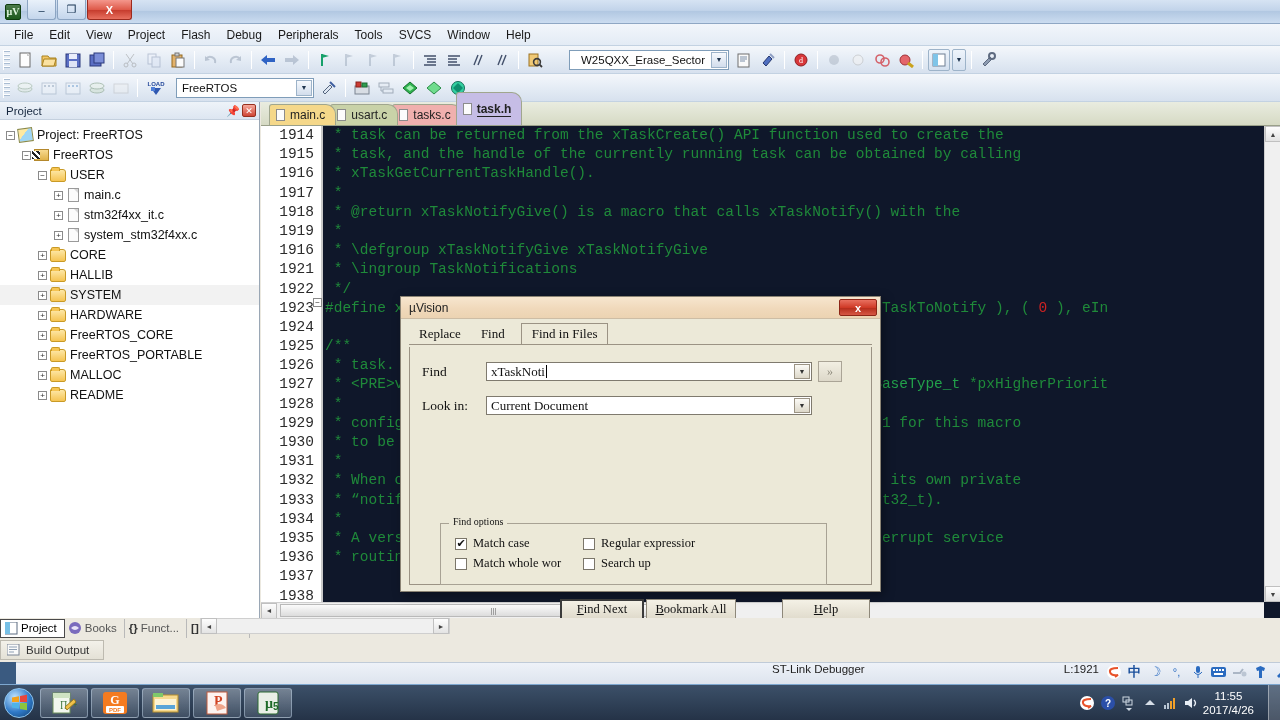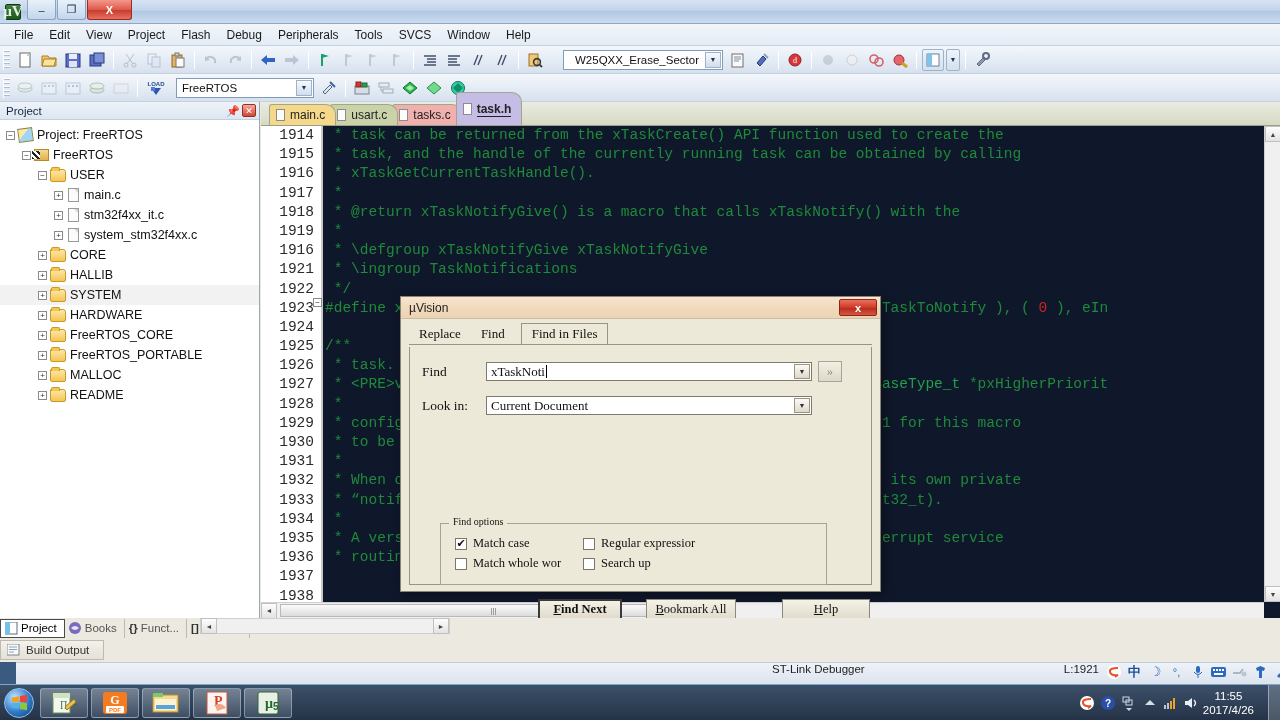--- a/index.html
+++ b/index.html
@@ -17,21 +17,21 @@
   .titlebar {
     position: absolute; left:0; top:0; width:1280px; height:24px;
     background: linear-gradient(to bottom, #d6e3f3 0%, #c2d4ea 45%, #b2c8e2 50%, #cbdcf0 100%);
     border-bottom: 1px solid #8fa7c4;
     display:flex; align-items:center;
   }
   .title-icon {
     width:16px; height:16px; margin:0 5px 0 5px;
     background: linear-gradient(to bottom,#4a7a4a,#1d5a1d);
     border:1px solid #0e3c0e; border-radius:2px;
-    color:#dff5df; font-size:15px; font-weight:bold;
+    color:#dff5df; font-size:10px; font-weight:bold;
     display:flex; align-items:center; justify-content:center;
     font-family:"Liberation Serif", serif;
   }
   .title-text {
     flex:1; font-size:11.5px; color:#16283f; white-space:nowrap; overflow:hidden;
     letter-spacing:0px;
   }
   .wbtns { display:flex; height:100%; align-items:flex-start; }
   .wbtn {
     width:29px; height:20px; margin-left:1px;
@@ -468,21 +468,21 @@
         </svg>
     </div>
     <div class="sep"></div>
     <div class="tb">
       <svg width="16" height="16">
           <rect x="2" y="2" width="9" height="12" fill="#f0c976" stroke="#9b7322"></rect>
           <circle cx="10" cy="10" r="3.4" fill="none" stroke="#3a3a3a" stroke-width="1.6"></circle>
           <path d="M12.4 12.4 L15 15" stroke="#3a3a3a" stroke-width="1.8"></path>
         </svg>
     </div>
-    <div class="combo" style="width:160px; margin-left:16px;padding-left:11px;">
+    <div class="combo" style="width:160px; margin-left:22px;padding-left:11px;">
       <span>W25QXX_Erase_Sector</span>
       <span class="arrow">▼</span>
     </div>
     <div class="tb" style="margin-left:4px;">
       <svg width="16" height="16">
           <rect x="2" y="2" width="11" height="13" fill="#fafafa" stroke="#6e6e6e"></rect>
           <g stroke="#7d8fa8">
             <path d="M4 5h7M4 7h7M4 9h5"></path>
           </g>
         </svg>
@@ -847,21 +847,21 @@
             <div class="chk" style="left:142px; top:12px;">
               <span class="box"></span>
               <span>Regular expressior</span>
             </div>
             <div class="chk" style="left:142px; top:32px;">
               <span class="box"></span>
               <span>Search up</span>
             </div>
           </div>
 
-          <div class="dbtn def" style="left:128px; top:252px; width:84px;font-weight:bold;">
+          <div class="dbtn def" style="left:150px; top:252px; width:84px;">
             <span><span class="u">F</span>ind Next</span>
           </div>
           <div class="dbtn" style="left:236px; top:252px; width:90px;">
             <span><span class="u">B</span>ookmark All</span>
           </div>
           <div class="dbtn" style="left:372px; top:252px; width:88px;">
             <span><span class="u">H</span>elp</span>
           </div>
 
         </div>

